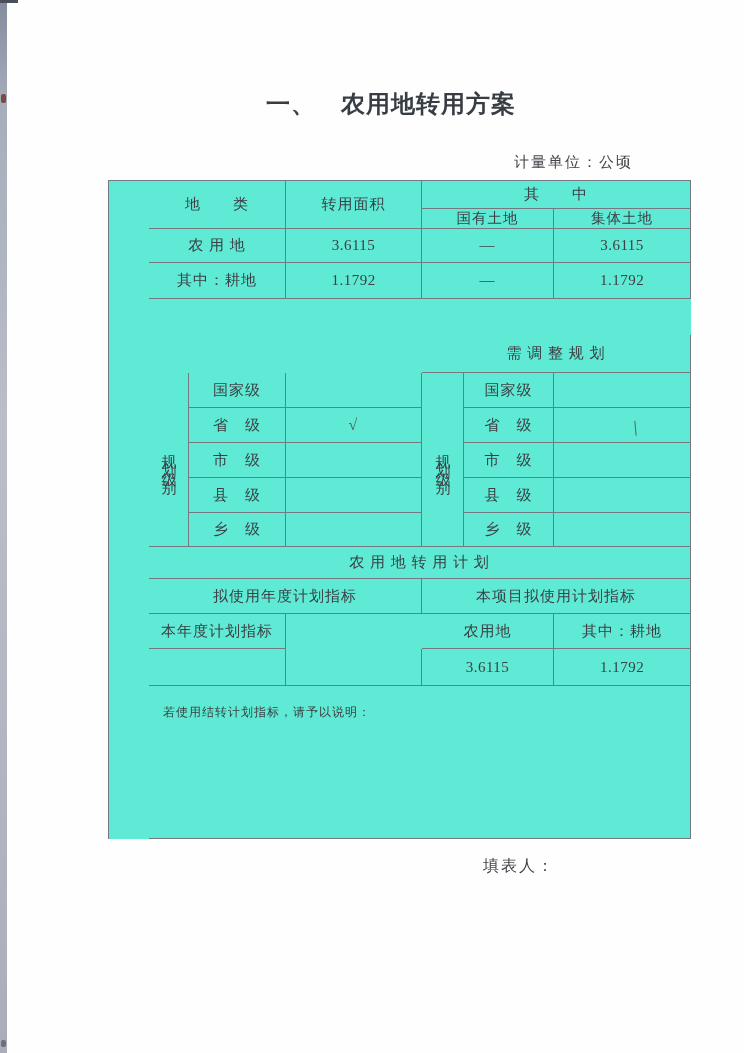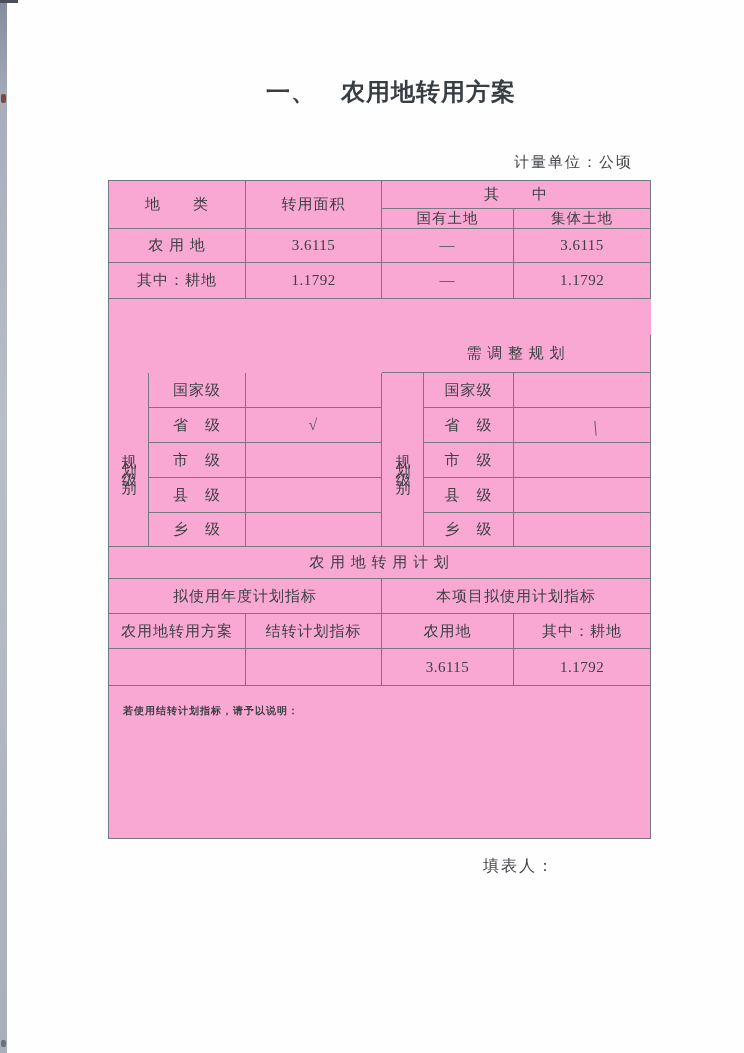--- a/index.html
+++ b/index.html
@@ -12,52 +12,53 @@
   
   .scan-strip {
     position:absolute; left:0; top:0; width:7px; height:1053px;
     background:linear-gradient(180deg,#848b9c 0%,#a7adbb 10%,#b9bec8 40%,#b0b5c1 75%,#a9aeba 100%);
   }
   .scan-corner { position:absolute; left:0; top:0; width:18px; height:3px; background:#4a4f5c; }
   .scan-dot { position:absolute; left:1px; top:94px; width:5px; height:9px; background:#7a4a42; border-radius:2px; }
   .scan-dot-bottom { position:absolute; left:1px; top:1040px; width:5px; height:7px; background:#6b707e; border-radius:2px; }
 
   .title {
-    position:absolute; left:38px; top:76px; width:706px;
+    position:absolute; left:38px; top:88px; width:706px;
     text-align:center; font-size:24px; font-weight:bold;
     color:#383d44; letter-spacing:1px;
   }
   .unit-note {
     position:absolute; left:514px; top:153px;
     font-size:15px; letter-spacing:2px; color:#41454b;
   }
 
   .form-grid {
     position:absolute; left:108px; top:180px;
     display:grid;
     grid-template-columns:40px 97px 136px 42px 90px 137px;
     grid-template-rows:28px 20px 34px 36px 36px 38px 35px 35px 35px 35px 34px 32px 35px 35px 37px 153px;
     border-top:1px solid #75787e; border-left:1px solid #75787e;
-    background:#f9a8d4;
+    background:#5eead4;
+    padding-left:40px;
   }
   .c {
     border-right:1px solid #75787e; border-bottom:1px solid #75787e;
     display:flex; align-items:center; justify-content:center;
     font-size:15px; letter-spacing:1px; color:#3c4045;
     overflow:hidden;
   }
   .small { font-size:14.5px; }
   .num { letter-spacing:0.5px; }
   .vert {
     writing-mode:vertical-rl; text-orientation:upright;
     letter-spacing:9px; font-size:15px;
   }
   .note-cell {
     align-items:flex-start; justify-content:flex-start;
-    padding:18px 0 0 14px; font-size:10px; letter-spacing:1px;font-weight:bold;
+    padding:18px 0 0 14px; font-size:12px; letter-spacing:1px;
   }
   .hand-check { font-size:16px; color:#565a60; }
   .hand-slash {
     display:inline-block; font-size:21px; color:#5a5e64;
     transform:rotate(14deg) translateX(14px);
   }
   .filler {
     position:absolute; left:483px; top:856px;
     font-size:16px; letter-spacing:2px; color:#41454b;
   }
@@ -136,22 +137,21 @@
       </div>
     <div class="c" style="grid-area:11/5/12/6">乡　级</div>
     <div class="c" style="grid-area:11/6/12/7">
         <span class="hand-slash"></span>
       </div>
 
     <div class="c" style="grid-area:12/1/13/7">农 用 地 转 用 计 划</div>
     <div class="c" style="grid-area:13/1/14/4">拟使用年度计划指标</div>
     <div class="c" style="grid-area:13/4/14/7">本项目拟使用计划指标</div>
 
-    <div class="c" style="grid-area:14/1/15/3">农用地转用方案</div>
-    <div class="c" style="grid-area:14/3/15/4">结转计划指标</div>
+    <div class="c" style="grid-area:14/1/15/3">本年度计划指标</div>
     <div class="c" style="grid-area:14/4/15/6">农用地</div>
     <div class="c" style="grid-area:14/6/15/7">其中：耕地</div>
 
     <div class="c num" style="grid-area:15/1/16/3"></div>
     <div class="c num" style="grid-area:15/3/16/4"></div>
     <div class="c num" style="grid-area:15/4/16/6">3.6115</div>
     <div class="c num" style="grid-area:15/6/16/7">1.1792</div>
 
     <div class="c note-cell" style="grid-area:16/1/17/7">若使用结转计划指标，请予以说明：</div>
   </div>

